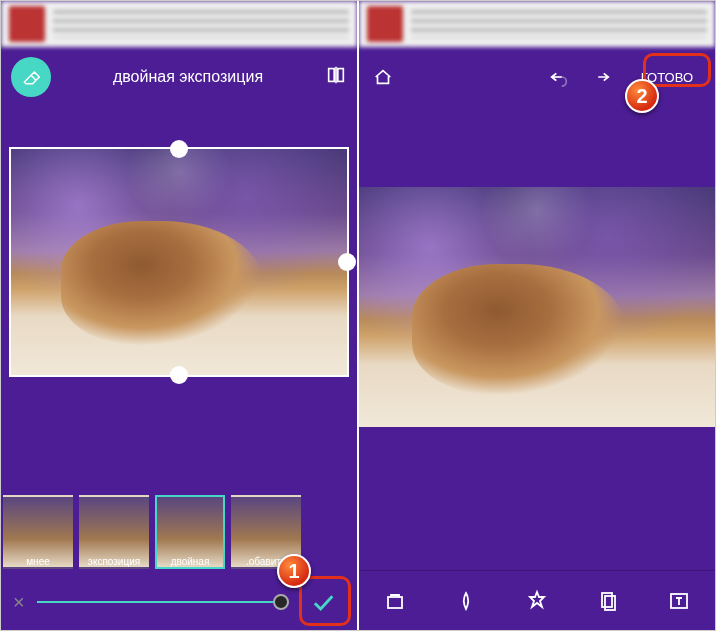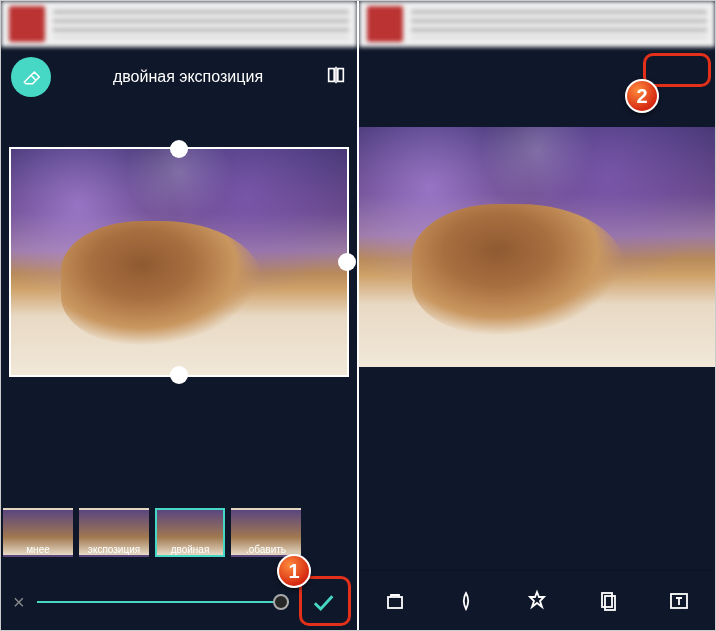--- a/index.html
+++ b/index.html
@@ -5,21 +5,21 @@
   * { box-sizing: border-box; margin: 0; padding: 0; }
   body {
     background: #ffffff;
     font-family: -apple-system, Helvetica, Arial, sans-serif;
     width: 716px; height: 631px;
     display: flex; gap: 2px;
     border: 1px solid #ccc;
   }
   .phone {
     flex: 1 1 50%;
-    background: #0f172a;
+    background: #4c1d95;
     display: flex; flex-direction: column;
     position: relative;
     overflow: hidden;
   }
   .ad-bar {
     height: 46px;
     background: #efefef;
     display: flex; align-items: center;
     padding: 4px 8px;
     filter: blur(2px);
@@ -80,21 +80,21 @@
   .handle.bottom { left: 50%; top: 100%; }
   .handle.right { left: 100%; top: 50%; }
   .right-canvas .cat-image { width: 358px; height: 240px; }
   .blend-strip {
     height: 84px;
     display: flex; align-items: center; gap: 6px;
     padding: 0 2px;
     overflow: hidden;
   }
   .blend-item {
-    width: 70px; height: 49px;
+    width: 70px; height: 74px;
     display: flex; flex-direction: column;
     position: relative;
     text-decoration: underline;
   }
   .blend-thumb {
     flex: 1;
     background: linear-gradient(180deg,#5a4680,#a07850 60%,#e6dac6);
     border: 2px solid transparent;
   }
   .blend-item.selected .blend-thumb { border-color: #46d8c4; }
@@ -216,20 +216,40 @@
   <div class="highlight-box" style="right:6px; bottom:4px; width:52px; height:50px;"></div>
   <div class="callout" style="right:46px; bottom:42px;">1</div>
 </div>
 
 <div class="phone">
   <div class="ad-bar">
     <div class="ad-img"></div>
       <div class="ad-lines"></div>
   </div>
 
+  <div class="topbar">
+    <div class="home-icon">
+      <svg width="22" height="22" viewBox="0 0 24 24">
+          <path d="M4 12 L12 5 L20 12 M6 11 V19 H18 V11"></path>
+        </svg>
+    </div>
+    <div class="right-spacer"></div>
+    <div class="undo-icon">
+      <svg width="22" height="22" viewBox="0 0 24 24">
+          <path d="M9 8 L4 12 L9 16 M4 12 H15 A5 5 0 0 1 15 22" stroke-opacity=".4"></path>
+          <path d="M9 8 L4 12 L9 16 M4 12 H15"></path>
+        </svg>
+    </div>
+    <div class="redo-icon">
+      <svg width="22" height="22" viewBox="0 0 24 24">
+          <path d="M15 8 L20 12 L15 16 M20 12 H9"></path>
+        </svg>
+    </div>
+    <div class="done-btn">ГОТОВО</div>
+  </div>
 
   <div class="canvas-area right-canvas" style="padding-top:80px;">
     <div class="cat-image"></div>
   </div>
 
   <div class="bottom-nav">
     <div class="nav-icon">
       <svg width="24" height="24" viewBox="0 0 24 24">
           <rect x="5" y="8" width="14" height="11"></rect>
           <path d="M8 8 V6 H16 V8"></path>

